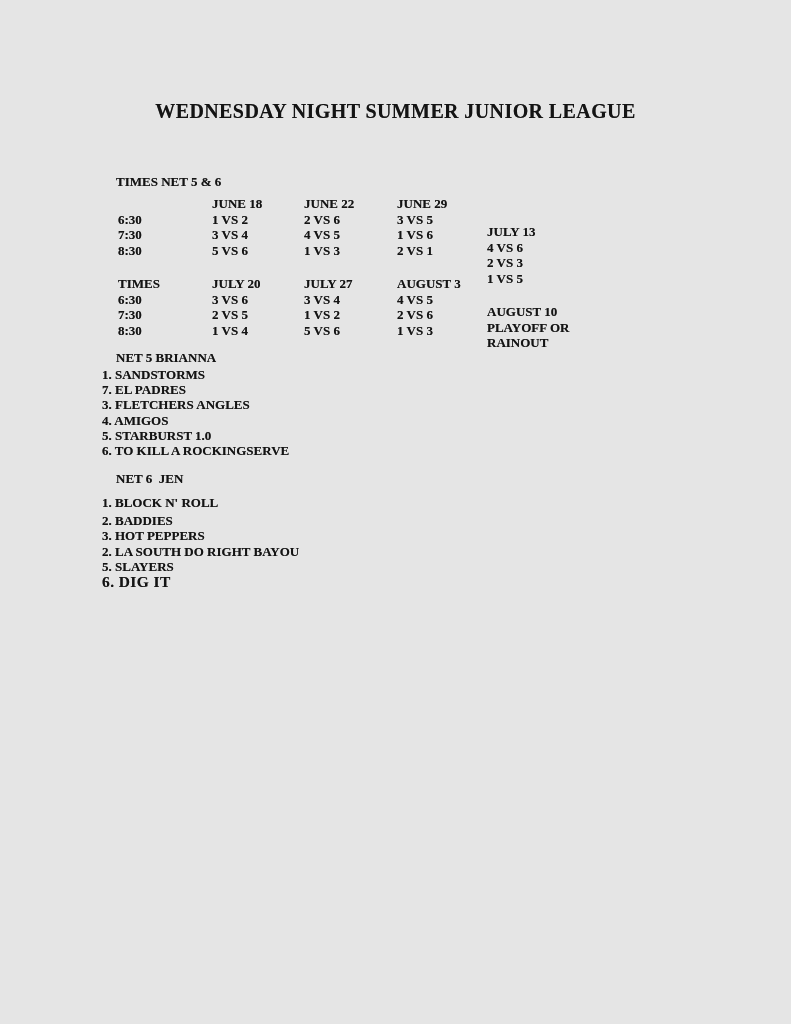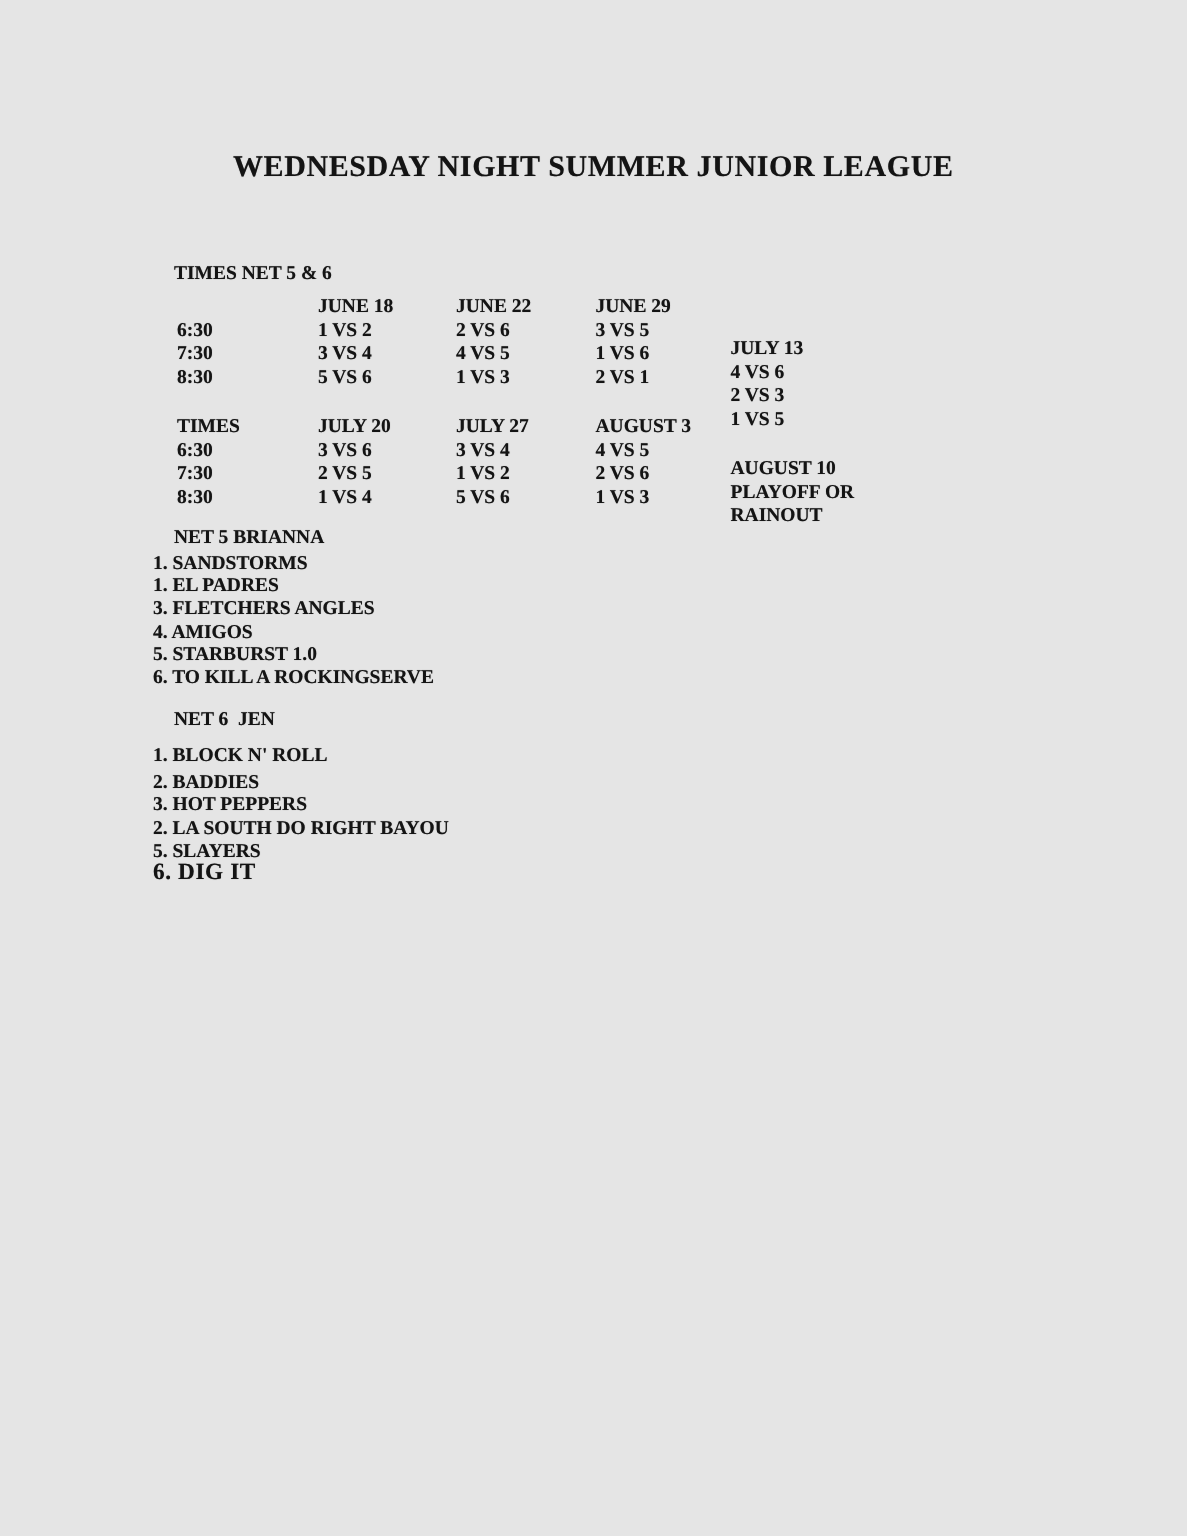--- a/index.html
+++ b/index.html
@@ -113,21 +113,21 @@
       <span class="cell c1">1 VS 4</span>
       <span class="cell c2">5 VS 6</span>
       <span class="cell c3">1 VS 3</span>
       <span class="cell c4"></span>
     </div>
   </div>
 
   <div class="sec-heading" id="heading-net5">NET 5 BRIANNA</div>
   <ul class="roster" id="net5-list">
     <li>1. SANDSTORMS</li>
-    <li>1. EL PADRES</li>
+    <li>7. EL PADRES</li>
     <li>3. FLETCHERS ANGLES</li>
     <li>4. AMIGOS</li>
     <li>5. STARBURST 1.0</li>
     <li>6. TO KILL A ROCKINGSERVE</li>
   </ul>
 
   <div class="sec-heading" id="heading-net6">NET 6  JEN</div>
   <ul class="roster" id="net6-list">
     <li>1. BLOCK N' ROLL</li>
     <li>2. BADDIES</li>

